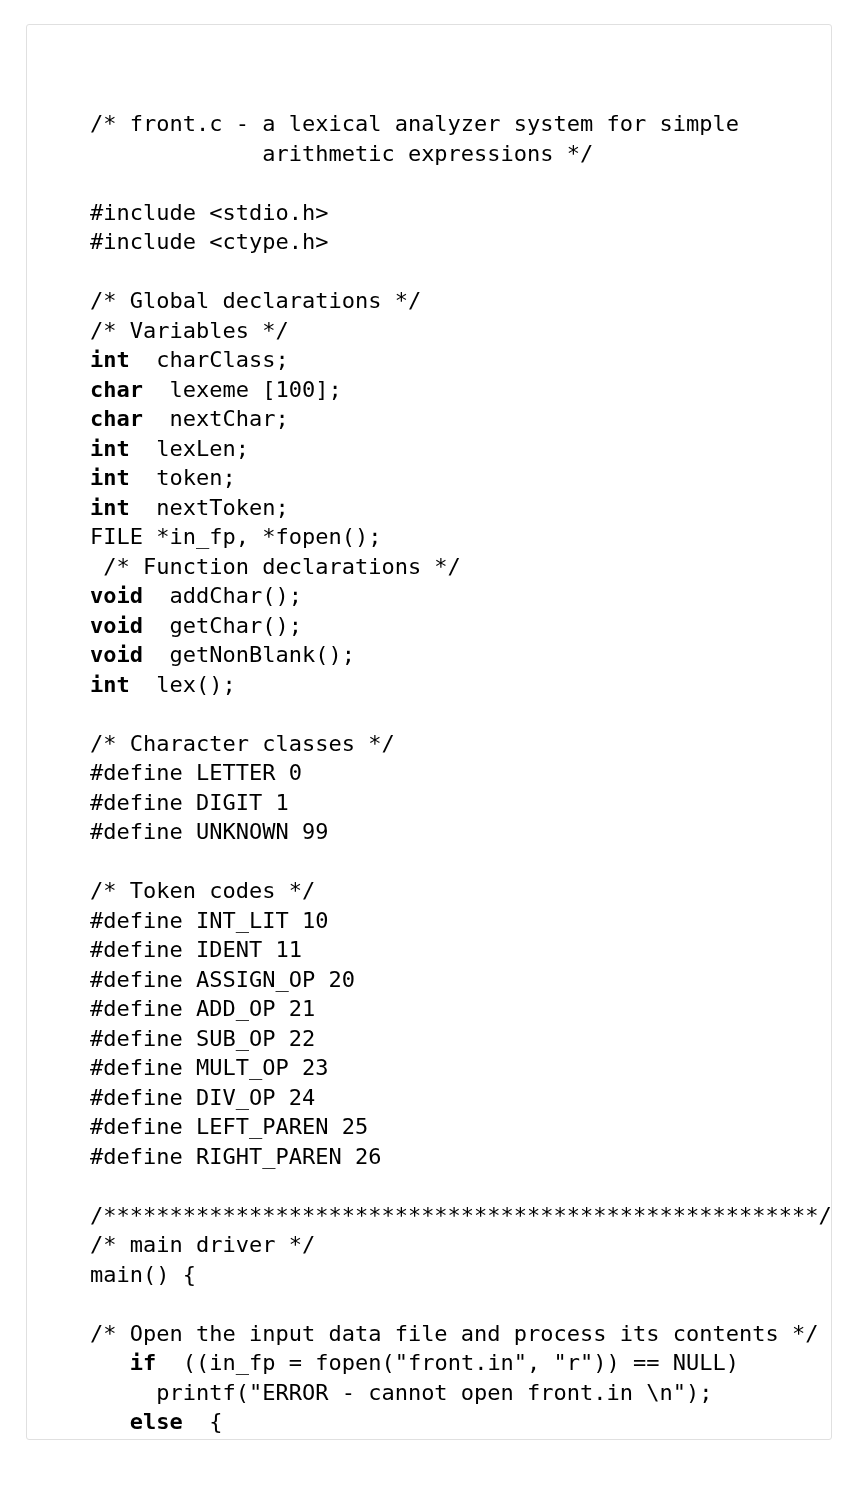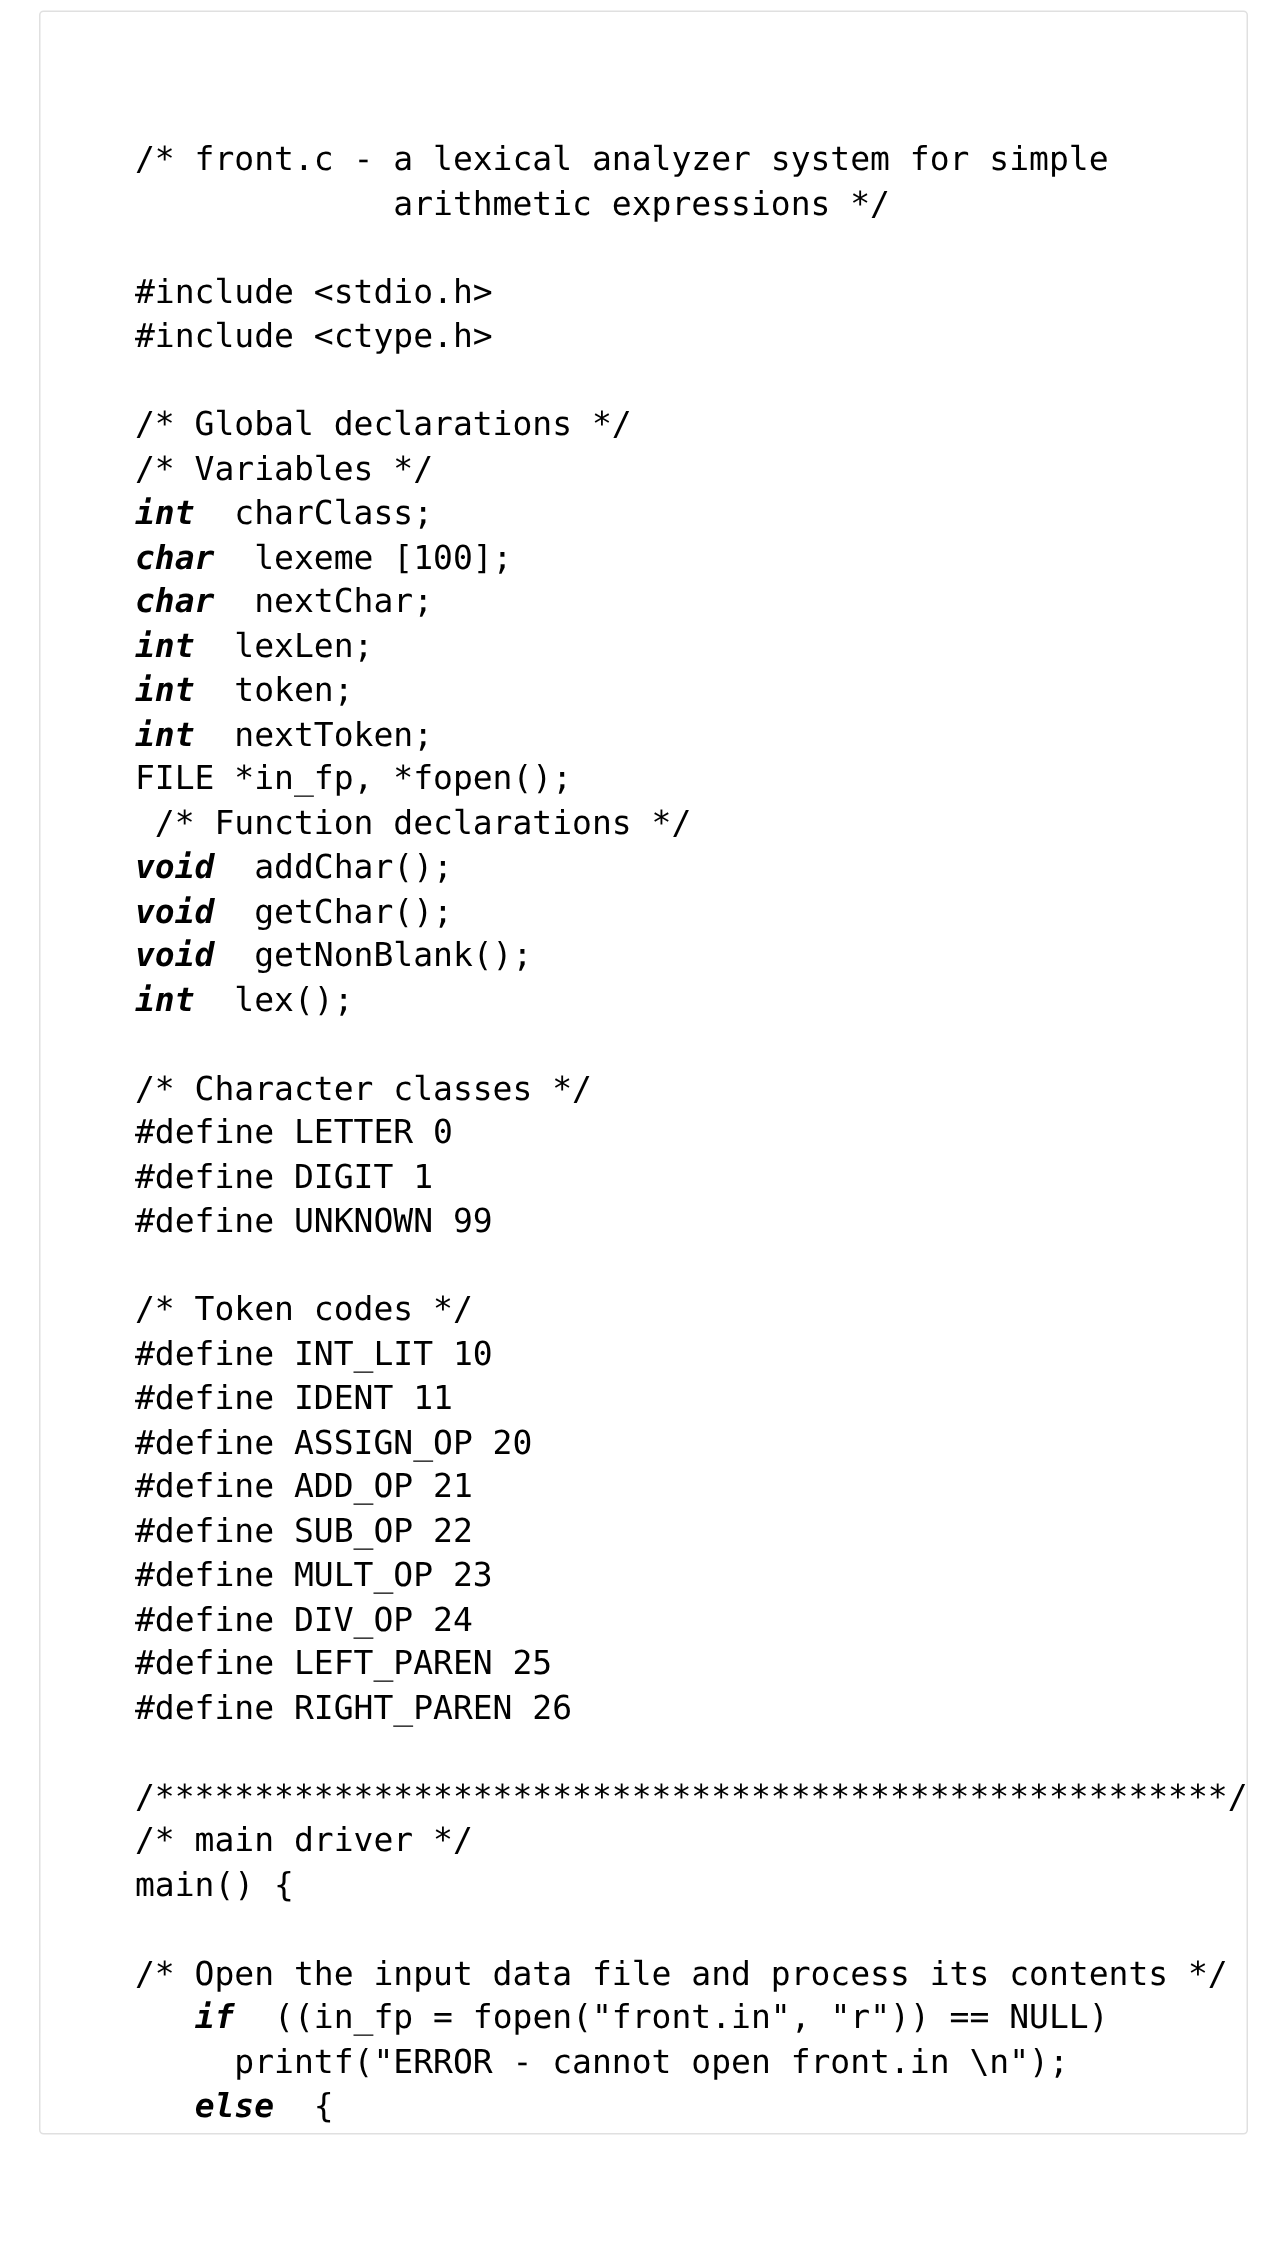--- a/index.html
+++ b/index.html
@@ -12,21 +12,21 @@
   }
   .page {
     position: relative;
     width: 845px;
     height: 1501px;
     background: #ffffff;
   }
   .card {
     position: absolute;
     left: 26px;
-    top: 7px;
+    top: 24px;
     width: 806px;
     height: 1416px;
     box-sizing: border-box;
     background: #ffffff;
     border: 1px solid #e0e0e0;
     border-radius: 3px;
     overflow: hidden;
   }
   .code {
     margin: 0;
@@ -36,21 +36,20 @@
     line-height: 29.5px;
     color: #000000;
     white-space: pre;
   }
   .line {
     min-height: 29.5px;
     white-space: pre;
   }
   .kw {
     font-weight: bold;
-    font-style: italic;
   }
 </style>
 </head>
 <body>
 
 <div class="page">
   <div class="card" style="border-color: rgb(224, 224, 224);">
     <pre class="code" id="code-listing" style="color: rgb(0, 0, 0);"><div class="line"><span>/* front.c - a lexical analyzer system for simple</span></div><div class="line"><span>             arithmetic expressions */</span></div><div class="line"></div><div class="line"><span>#include &lt;stdio.h&gt;</span></div><div class="line"><span>#include &lt;ctype.h&gt;</span></div><div class="line"></div><div class="line"><span>/* Global declarations */</span></div><div class="line"><span>/* Variables */</span></div><div class="line"><span class="kw">int</span><span>  charClass;</span></div><div class="line"><span class="kw">char</span><span>  lexeme [100];</span></div><div class="line"><span class="kw">char</span><span>  nextChar;</span></div><div class="line"><span class="kw">int</span><span>  lexLen;</span></div><div class="line"><span class="kw">int</span><span>  token;</span></div><div class="line"><span class="kw">int</span><span>  nextToken;</span></div><div class="line"><span>FILE *in_fp, *fopen();</span></div><div class="line"><span> /* Function declarations */</span></div><div class="line"><span class="kw">void</span><span>  addChar();</span></div><div class="line"><span class="kw">void</span><span>  getChar();</span></div><div class="line"><span class="kw">void</span><span>  getNonBlank();</span></div><div class="line"><span class="kw">int</span><span>  lex();</span></div><div class="line"></div><div class="line"><span>/* Character classes */</span></div><div class="line"><span>#define LETTER 0</span></div><div class="line"><span>#define DIGIT 1</span></div><div class="line"><span>#define UNKNOWN 99</span></div><div class="line"></div><div class="line"><span>/* Token codes */</span></div><div class="line"><span>#define INT_LIT 10</span></div><div class="line"><span>#define IDENT 11</span></div><div class="line"><span>#define ASSIGN_OP 20</span></div><div class="line"><span>#define ADD_OP 21</span></div><div class="line"><span>#define SUB_OP 22</span></div><div class="line"><span>#define MULT_OP 23</span></div><div class="line"><span>#define DIV_OP 24</span></div><div class="line"><span>#define LEFT_PAREN 25</span></div><div class="line"><span>#define RIGHT_PAREN 26</span></div><div class="line"></div><div class="line"><span>/******************************************************/</span></div><div class="line"><span>/* main driver */</span></div><div class="line"><span>main() {</span></div><div class="line"></div><div class="line"><span>/* Open the input data file and process its contents */</span></div><div class="line"><span>   </span><span class="kw">if</span><span>  ((in_fp = fopen("front.in", "r")) == NULL)</span></div><div class="line"><span>     printf("ERROR - cannot open front.in \n");</span></div><div class="line"><span>   </span><span class="kw">else</span><span>  {</span></div></pre>
   </div>
 </div>

